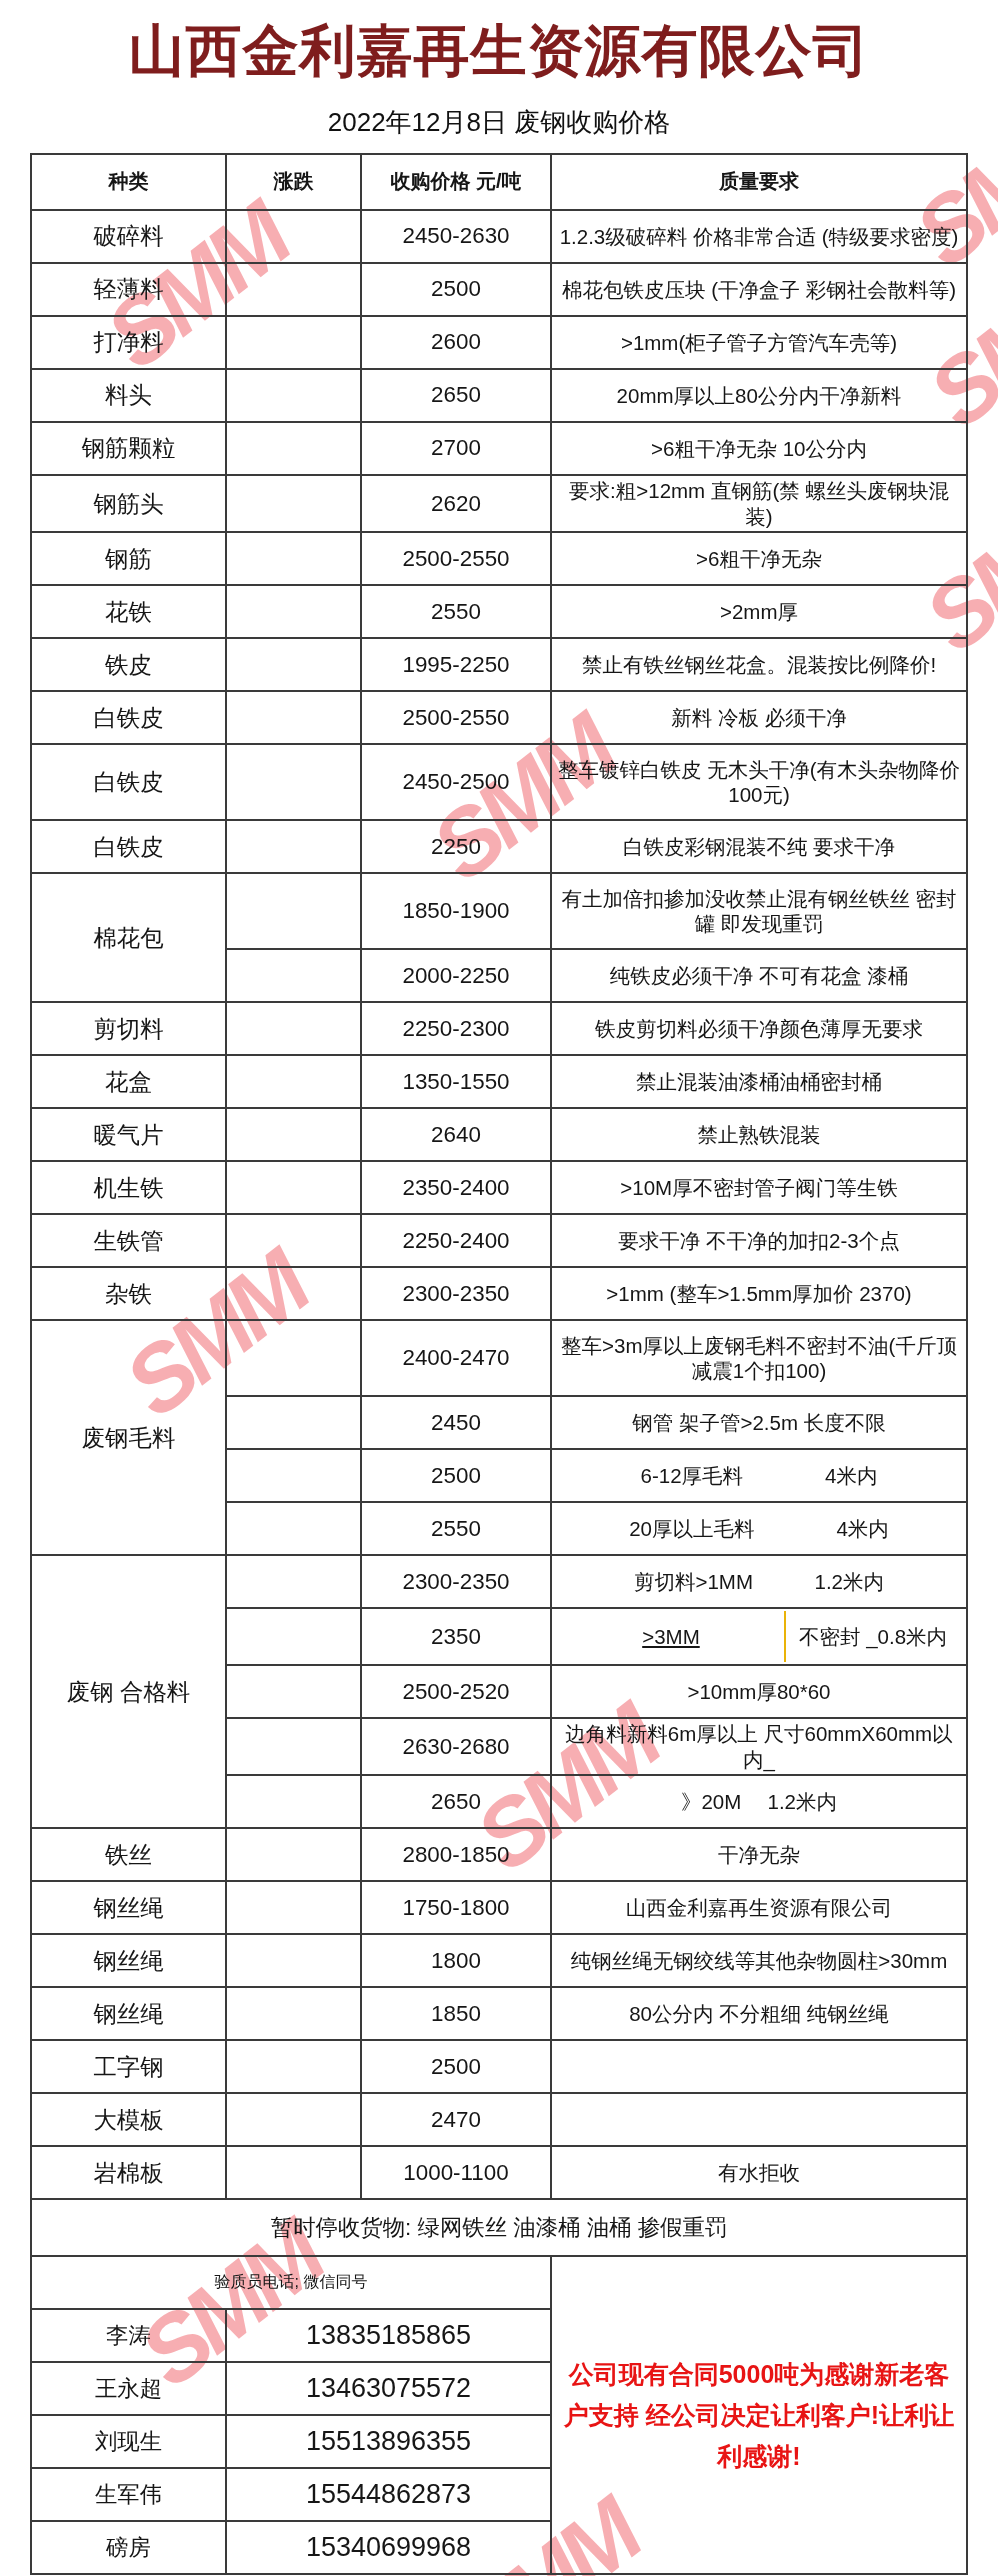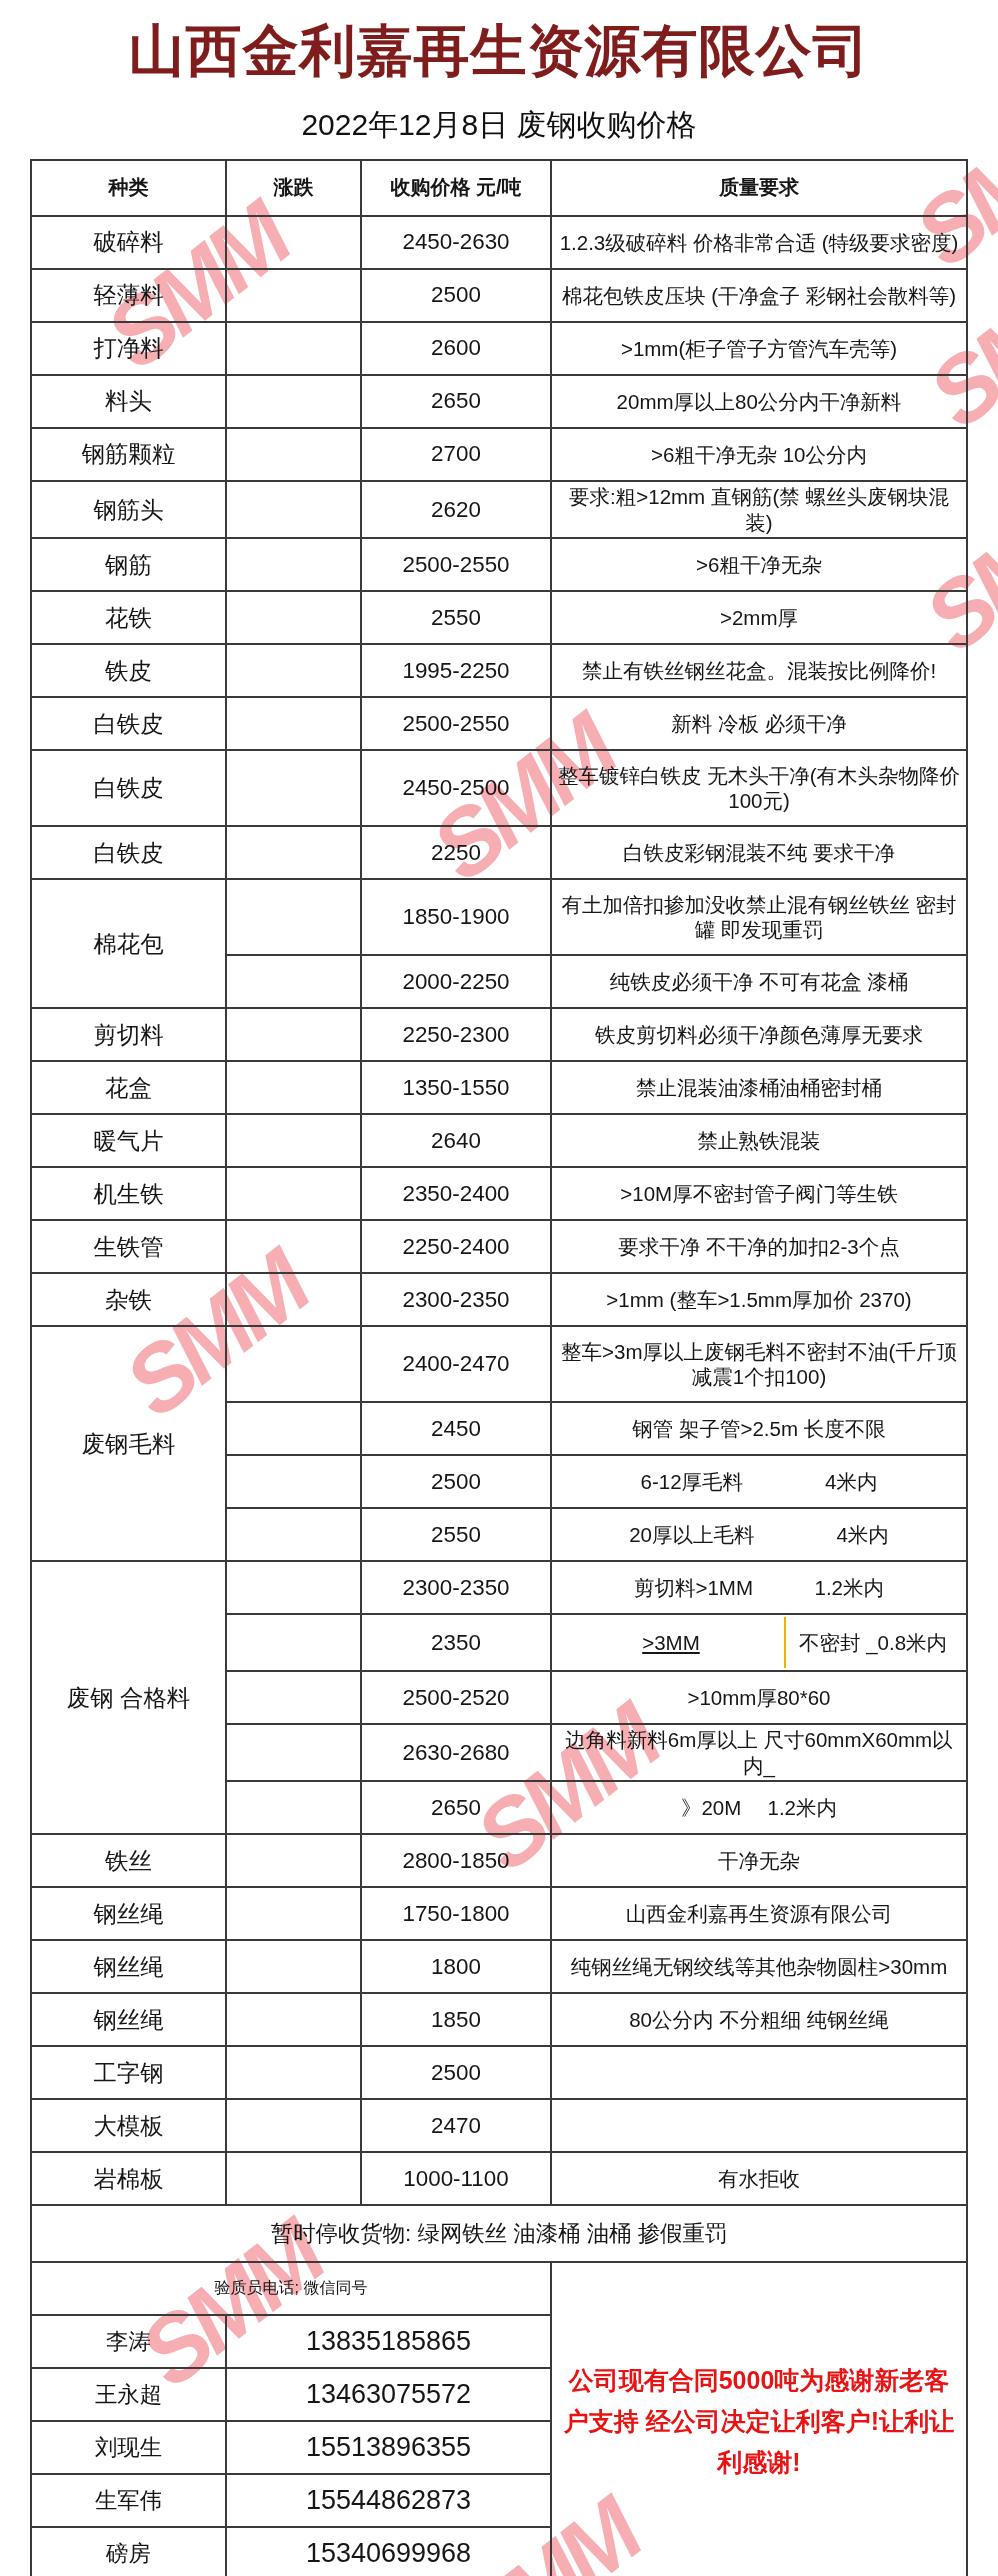--- a/index.html
+++ b/index.html
@@ -10,21 +10,21 @@
   .wm{
     position:absolute;z-index:1;font-size:93px;font-weight:800;font-style:italic;
     letter-spacing:-6.8px;color:rgba(235,62,72,0.42);transform:rotate(-38deg);
     white-space:nowrap;pointer-events:none;user-select:none;
   }
   .page-title{
     position:relative;z-index:2;text-align:center;font-size:56px;font-weight:bold;
     margin:13.7px 0 0 0;color:#7f1d1d;letter-spacing:1px;
   }
   .page-subtitle{
-    position:relative;z-index:2;text-align:center;font-size:30px;margin-top:15.6px;color:#111111;
+    position:relative;z-index:2;text-align:center;font-size:26px;margin-top:15.6px;color:#111111;
   }
   table.price{
     position:relative;z-index:2;width:936px;margin:12.7px auto 0;border-collapse:collapse;
     table-layout:fixed;background:transparent;
   }
   table.price td,table.price th{
     border:2px solid #3a3a3a;text-align:center;vertical-align:middle;
     padding:2px 5.9px;overflow:hidden;
   }
   table.price{border:2.9px solid #262626;}

